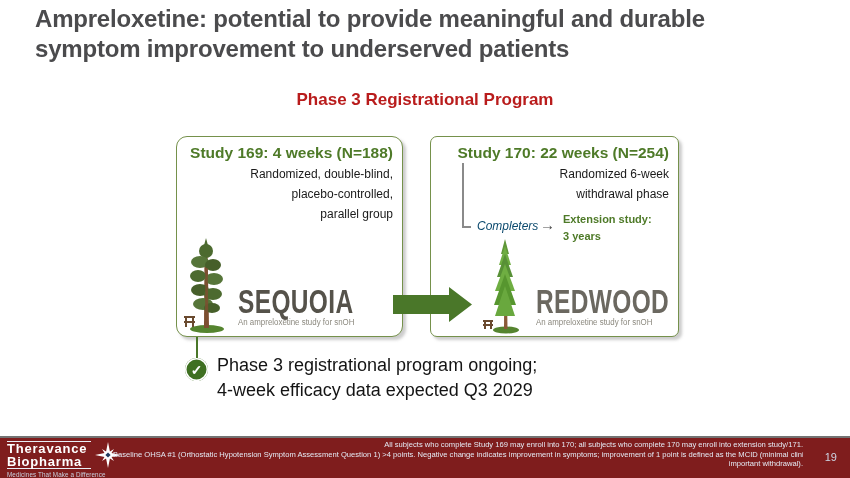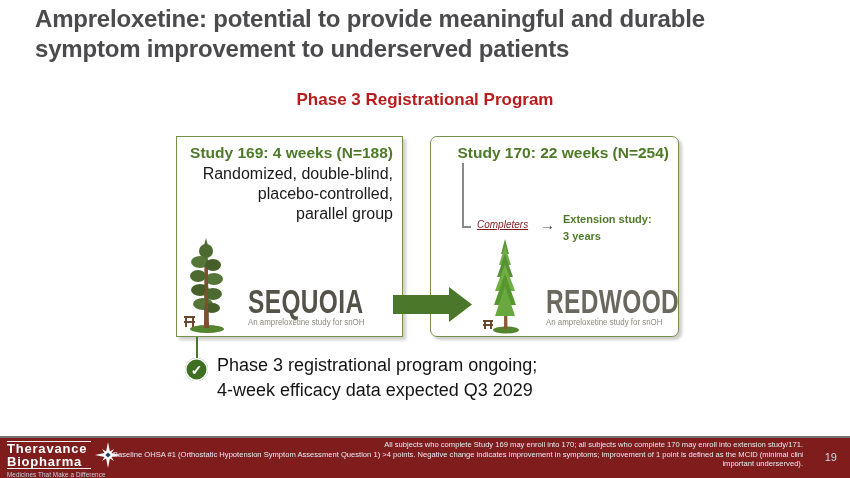--- a/index.html
+++ b/index.html
@@ -15,38 +15,38 @@
   .title span{white-space:nowrap;}
   .subtitle{
     position:absolute;left:0;top:90px;width:850px;text-align:center;
     font-size:17px;font-weight:700;color:#b91c1c;
   }
   
   .box{
     position:absolute;top:136px;height:201px;background:#fff;box-sizing:border-box;
     border:1.5px solid #75914b;box-shadow:3px 3px 3px rgba(110,110,110,0.35);
   }
-  .box-left{left:176px;width:227px;}
+  .box-left{left:176px;width:227px;border-radius:11px;}
   .box-right{left:430px;width:249px;border-radius:7px;}
   .box-heading{
     margin:7px 9px 0 0;text-align:right;font-size:15.5px;font-weight:700;color:#4e7a28;white-space:nowrap;
   }
   .box-desc{
-    margin:2px 9px 0 0;text-align:right;font-size:16px;color:#1a1a1a;line-height:20px;
+    margin:2px 9px 0 0;text-align:right;font-size:12px;color:#1a1a1a;line-height:20px;
   }
   
   .bracket-v{position:absolute;left:31px;top:26px;width:1.5px;height:63px;background:#8a8a8a;}
   .bracket-h{position:absolute;left:31px;top:89px;width:9px;height:1.5px;background:#8a8a8a;}
-  .completers-label{position:absolute;left:46px;top:82px;font-size:10px;font-style:italic;color:#7f1d1d;white-space:nowrap;text-decoration:underline;}
+  .completers-label{position:absolute;left:46px;top:82px;font-size:12px;font-style:italic;color:#0c4a6e;white-space:nowrap;}
   .completers-arrow{position:absolute;left:109px;top:79px;font-size:15px;color:#4a4a4a;}
   .extension{position:absolute;left:132px;top:74px;font-size:11px;font-weight:700;color:#4e7a28;line-height:17px;white-space:nowrap;}
   
   .logo{position:absolute;left:6px;bottom:2px;display:flex;align-items:flex-end;}
   .logo-redwood{left:52px;}
-  .logo-textblock{margin-left:19px;padding-bottom:7px;}
+  .logo-textblock{margin-left:9px;padding-bottom:7px;}
   .logo-name{
     font-size:34px;font-weight:700;line-height:26px;letter-spacing:0.5px;
     transform:scaleX(0.72);transform-origin:left bottom;white-space:nowrap;color:#55524a;
   }
   .logo-name.redwood{color:#6b6860;}
   .logo-tagline{
     font-size:8.5px;color:#8b887e;margin-top:3px;white-space:nowrap;
     transform:scaleX(0.93);transform-origin:left top;
   }
   
@@ -113,20 +113,24 @@
       </svg>
       <div class="logo-textblock">
         <div class="logo-name">SEQUOIA</div>
         <div class="logo-tagline">An ampreloxetine study for snOH</div>
       </div>
     </div>
   </div>
 
   <div class="box box-right">
     <div class="box-heading">Study 170: 22 weeks (N=254)</div>
+    <div class="box-desc">
+      <span>Randomized 6-week</span><br>
+      <span>withdrawal phase</span>
+    </div>
     <div class="bracket-v"></div>
     <div class="bracket-h"></div>
     <div class="completers-label">Completers</div>
     <div class="completers-arrow">→</div>
     <div class="extension">
       <span>Extension study:</span><br>
       <span>3 years</span>
     </div>
     <div class="logo logo-redwood">
       <svg width="44" height="96" viewBox="0 0 44 96">
@@ -176,18 +180,18 @@
         <g fill="#ffffff">
           <path d="M12 0 L14 10 L24 12 L14 14 L12 24 L10 14 L0 12 L10 10 Z"></path>
           <path d="M12 4.2 L13.5 10.5 L19.8 12 L13.5 13.5 L12 19.8 L10.5 13.5 L4.2 12 L10.5 10.5 Z" transform="rotate(45 12 12)"></path>
         </g>
         <rect x="10.3" y="10.3" width="3.4" height="3.4" transform="rotate(45 12 12)" fill="#1e3a5f"></rect>
       </svg>
     </div>
     <div class="notes">
       <div class="note-line">All subjects who complete Study 169 may enroll into 170; all subjects who complete 170 may enroll into extension study/171.</div>
       <div class="note-line">Baseline OHSA #1 (Orthostatic Hypotension Symptom Assessment Question 1) &gt;4 points. Negative change indicates improvement in symptoms; improvement of 1 point is defined as the MCID (minimal clinically</div>
-      <div class="note-line">important underserved).</div>
+      <div class="note-line">important withdrawal).</div>
     </div>
     <div class="page-number">19</div>
   </div>
 
 </div>
 
 </body></html>

